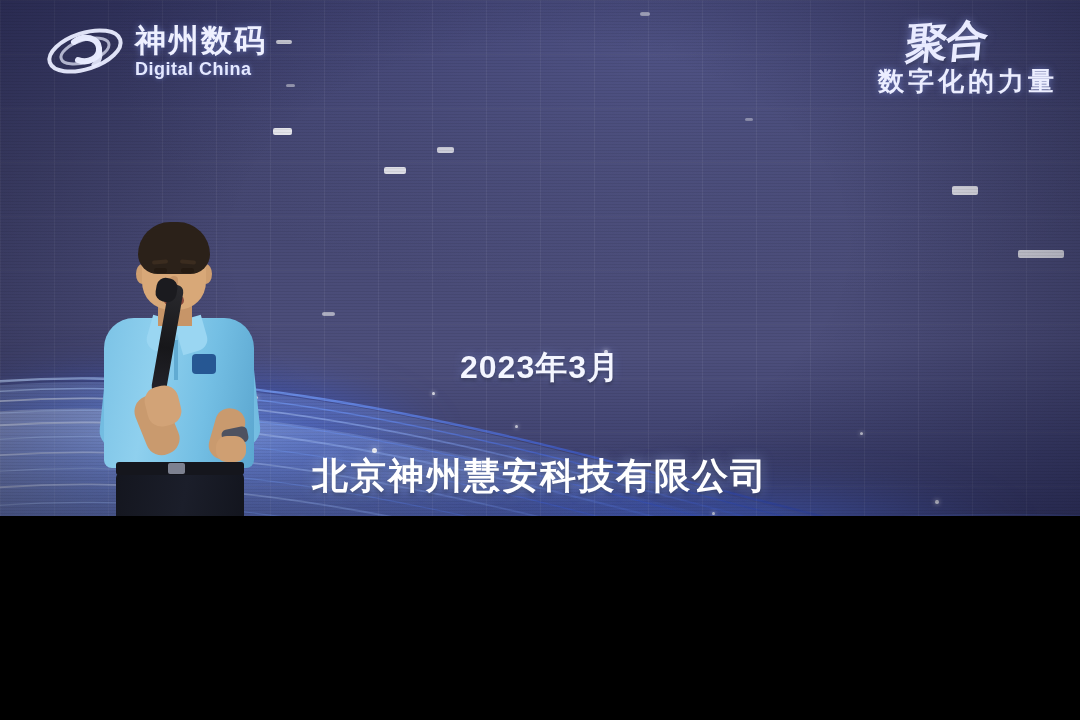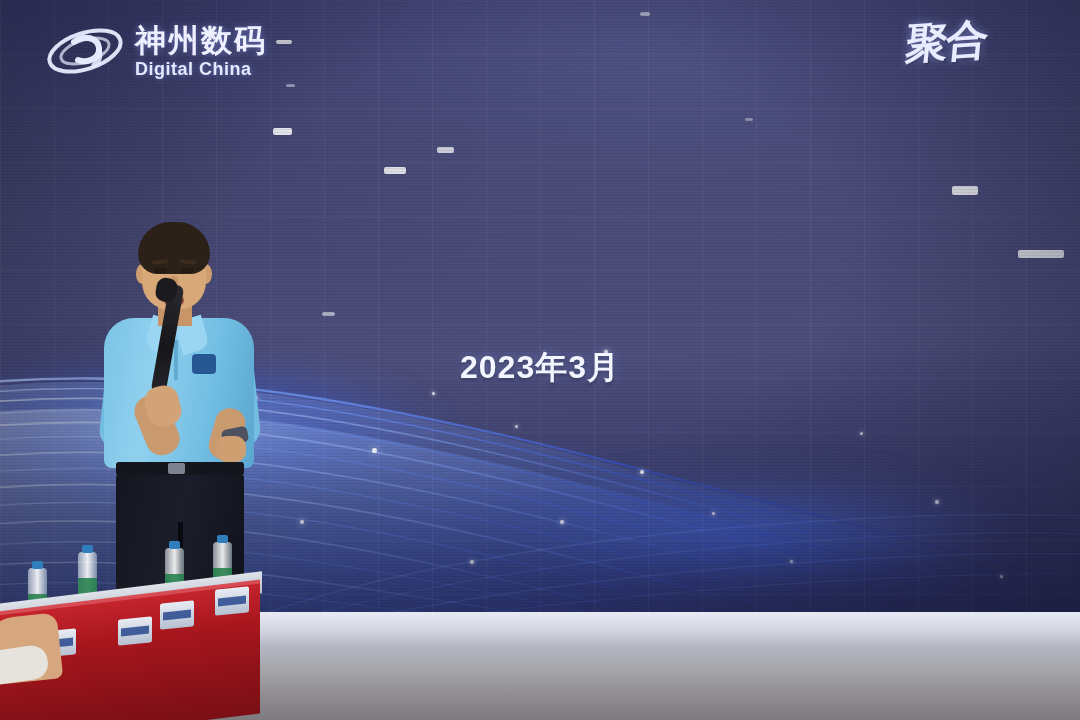--- a/index.html
+++ b/index.html
@@ -1,19 +1,19 @@
 <!DOCTYPE html>
 <html><head>
 <meta charset="utf-8">
 <style>
   html,body{margin:0;padding:0;background:#000;}
   body{font-family:"Liberation Sans","DejaVu Sans",sans-serif;}
 
   #stage{
-    position:relative;width:1080px;height:720px;overflow:hidden;
+    position:relative;width:1080px;height:516px;overflow:hidden;
     background:#1d4ed8;
   }
 
   
   .led-wall{
     position:absolute;left:0;top:0;width:1080px;height:612px;
     background:
       radial-gradient(ellipse 900px 420px at 62% 8%, rgba(92,96,150,.55) 0%, rgba(0,0,0,0) 62%),
       linear-gradient(178deg,#3a3c6b 0%,#43456f 26%,#4a4c78 46%,#4d4f7c 58%,#3f4270 74%,#2e3160 100%);
     overflow:hidden;
@@ -340,23 +340,25 @@
       </svg>
     </span>
     <span class="txt">
       <div class="cn">神州数码</div>
       <div class="en">Digital China</div>
     </span>
   </div>
 
   <div class="logo-right">
     <div class="calli">聚合</div>
+    <div class="sub">数字化的力量</div>
   </div>
 
   <div class="slide-date">2023年3月</div>
+  <div class="slide-company">北京神州慧安科技有限公司</div>
 
   <div class="floor"></div>
   <div class="floor-shine"></div>
 
   <div class="speaker">
     <div class="sp-legs"></div>
     <div class="sp-leg-split"></div>
     <div class="sp-arm-l"></div>
     <div class="sp-arm-r"></div>
     <div class="sp-body"></div>

